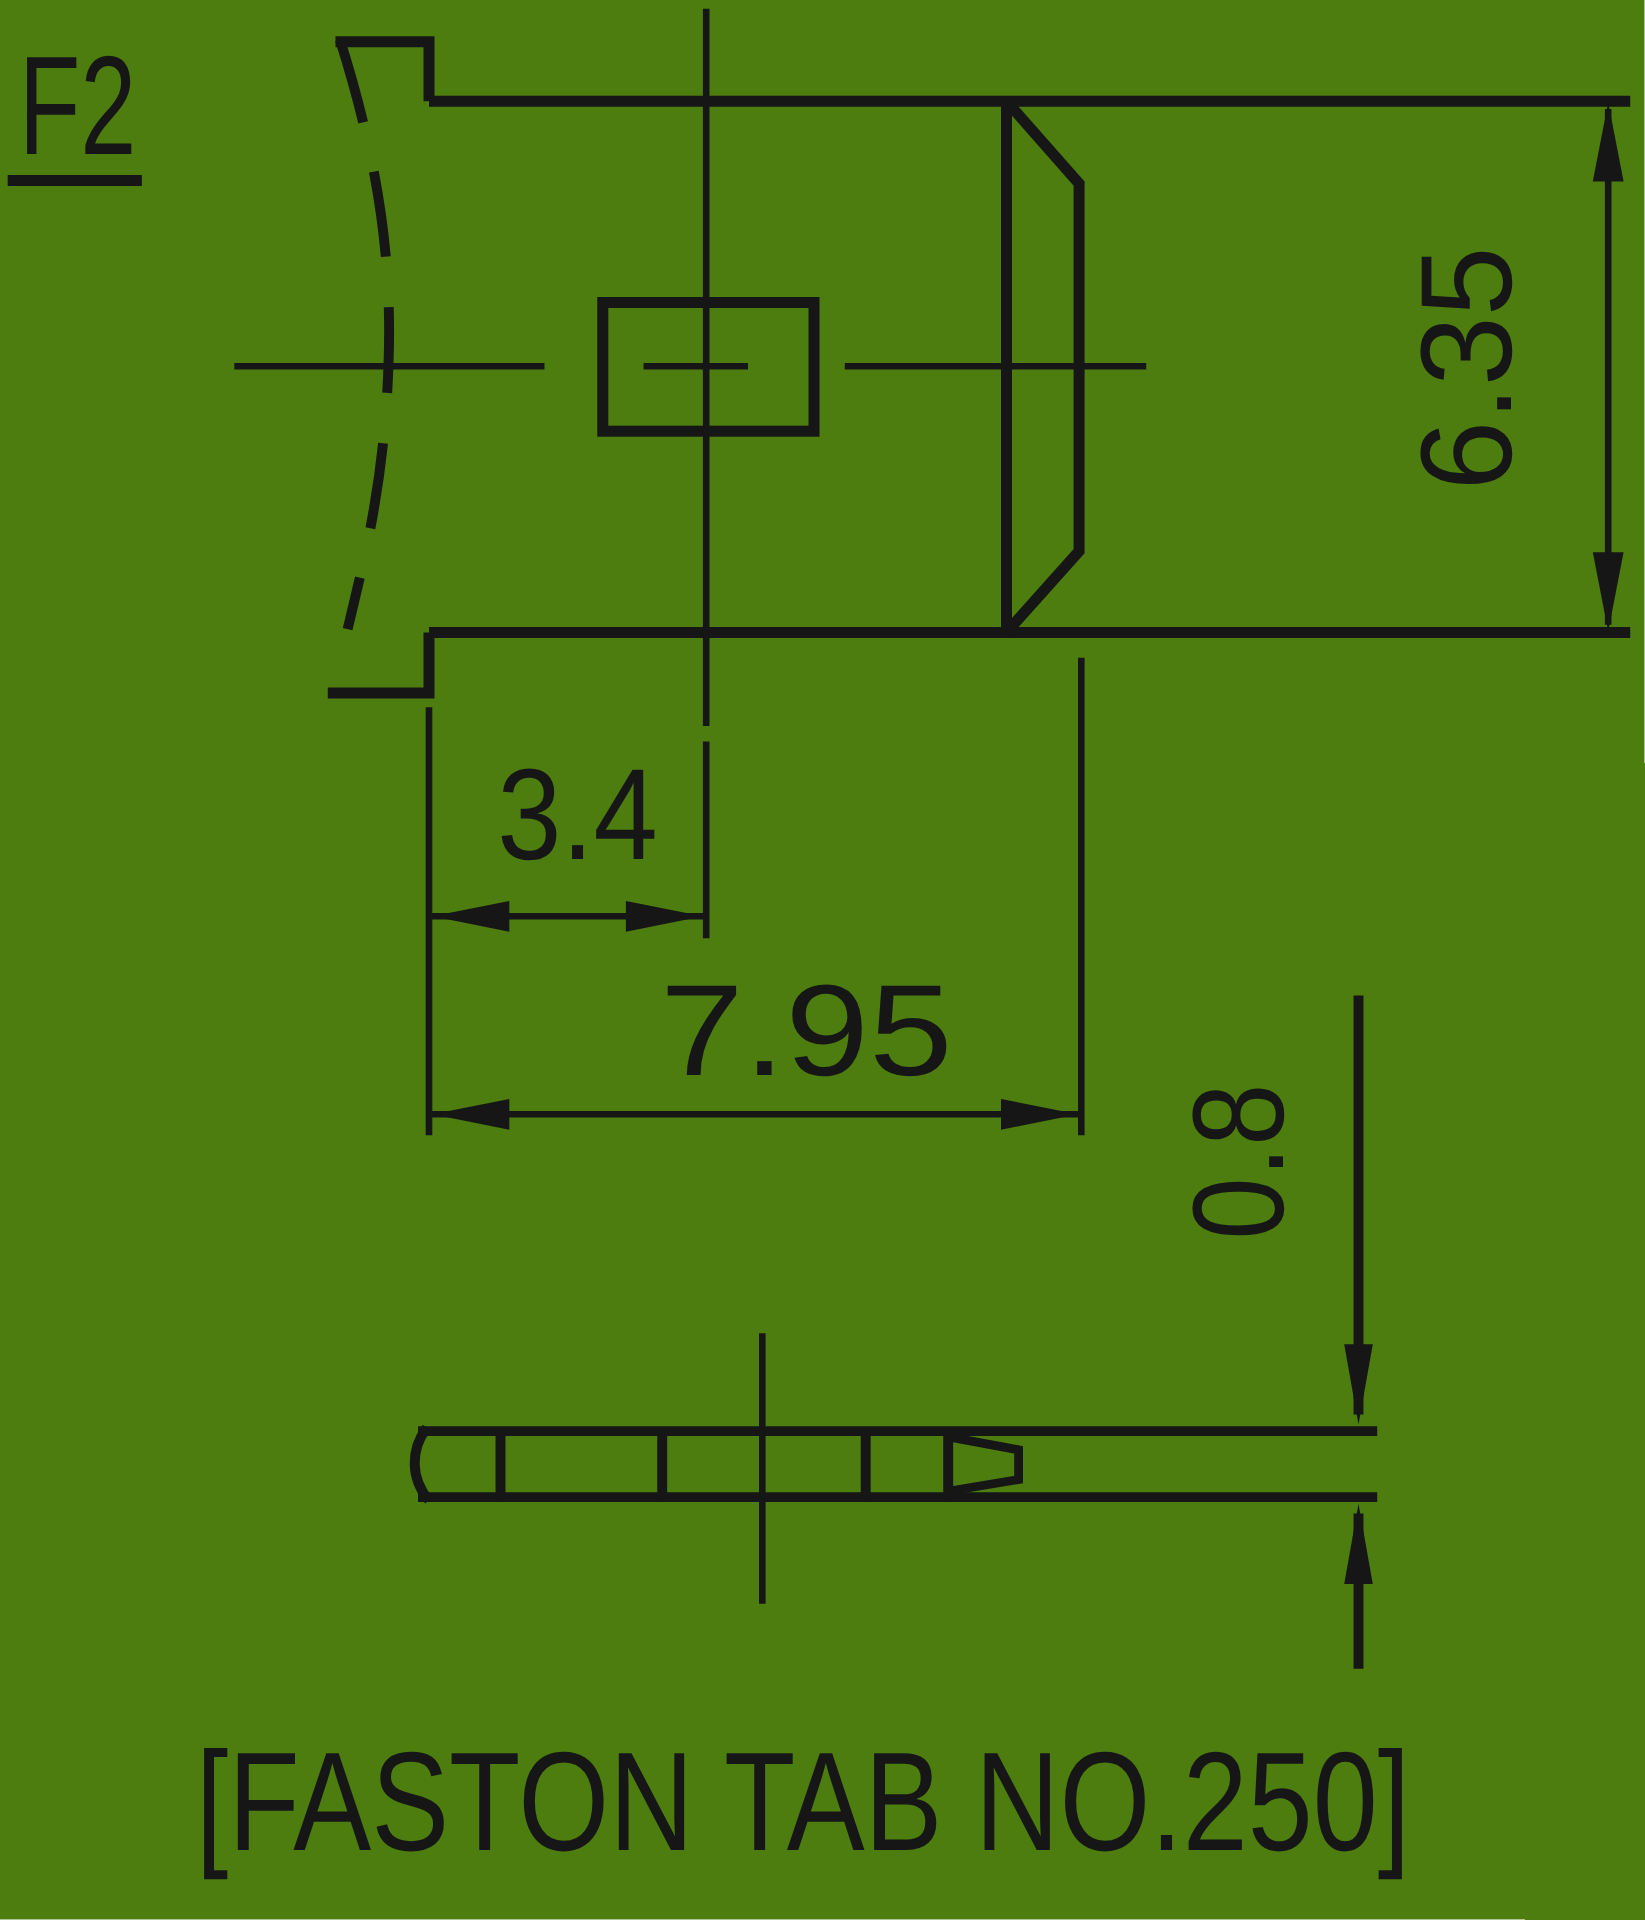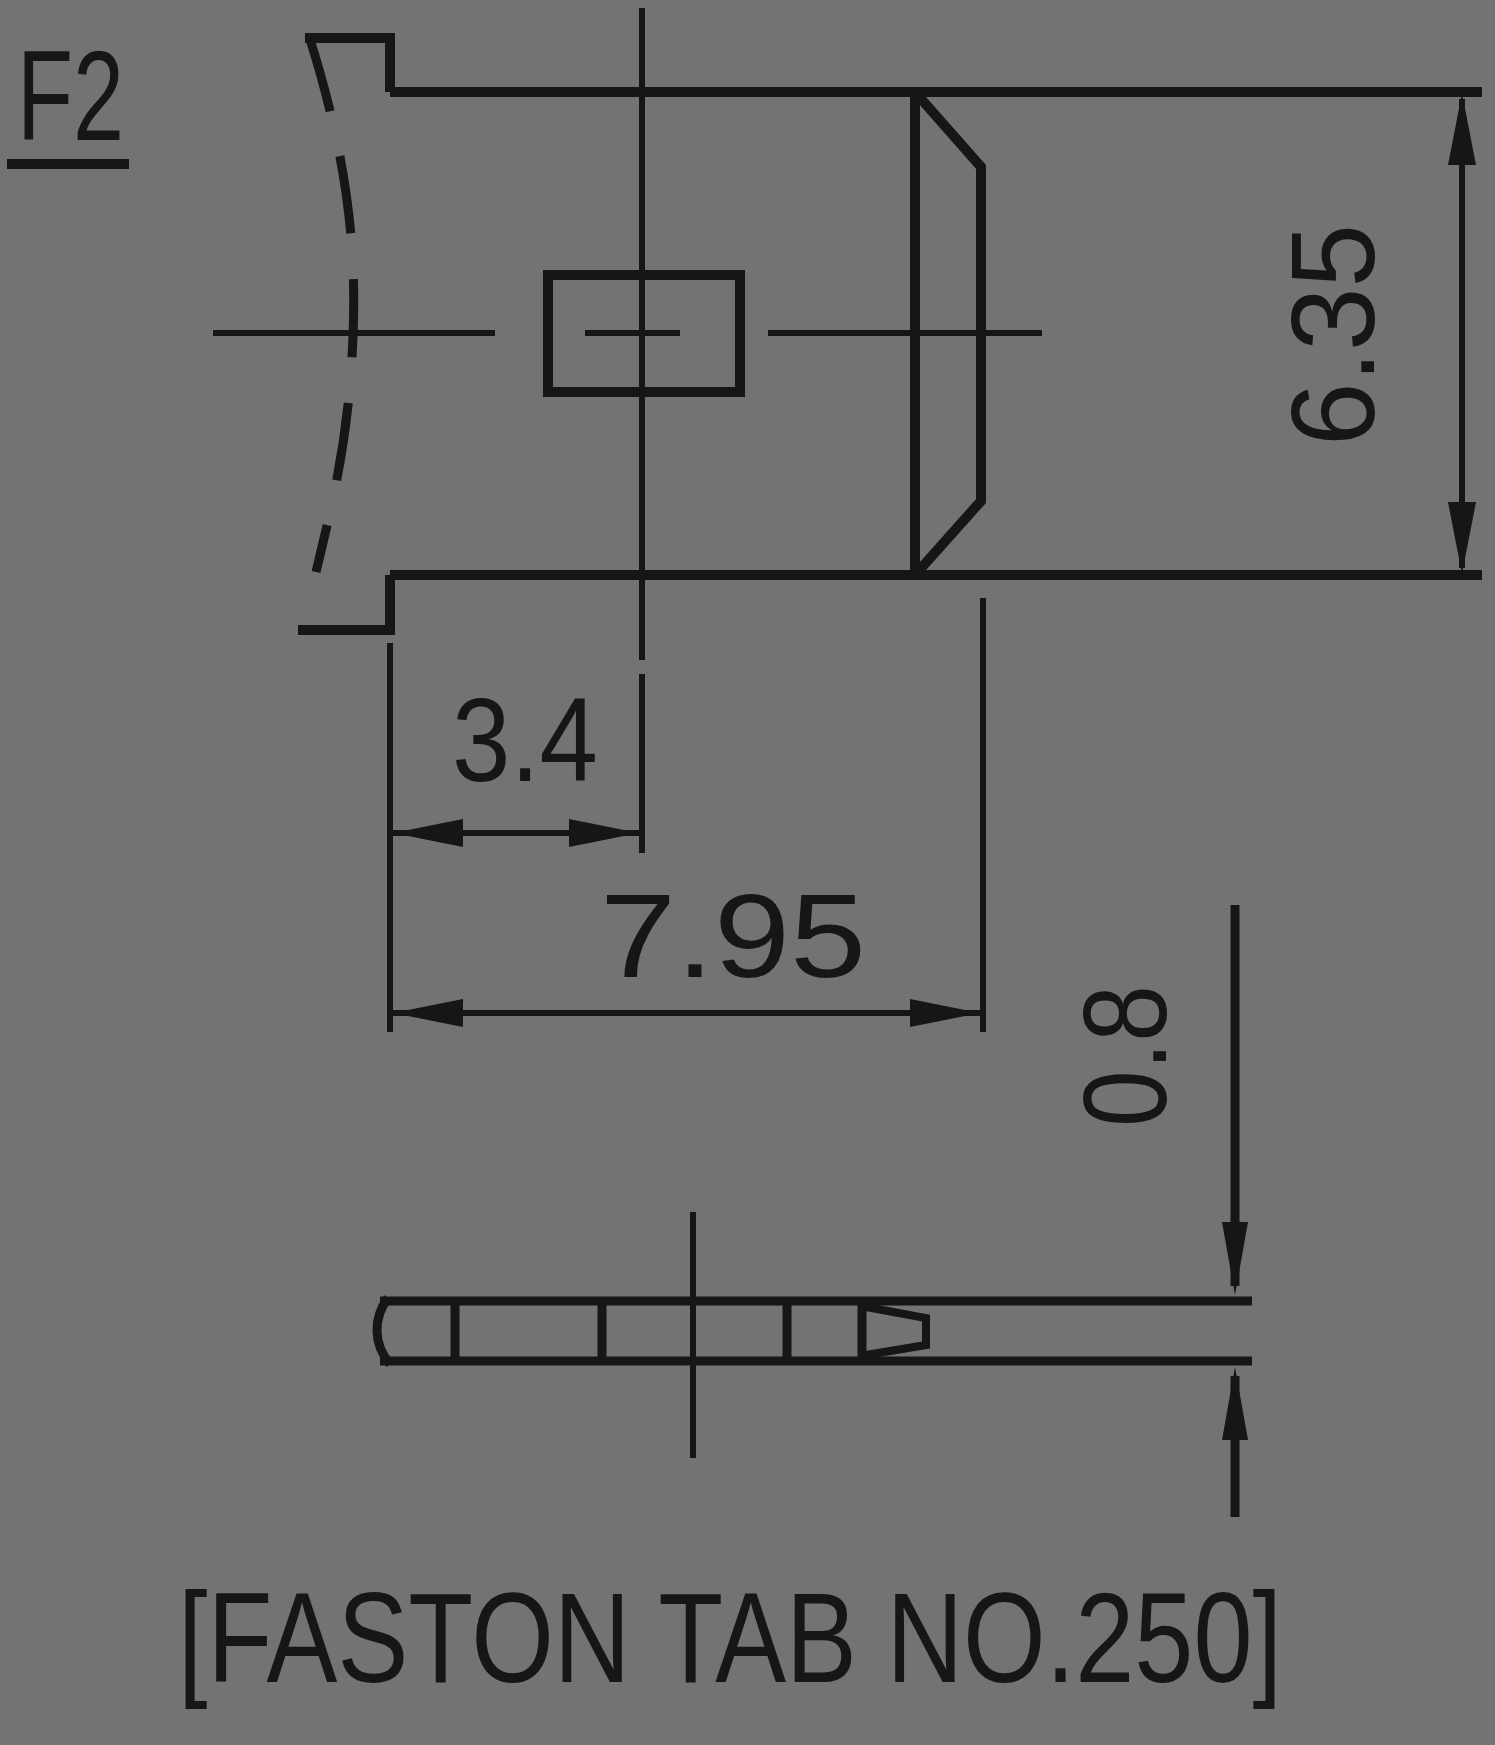--- a/index.html
+++ b/index.html
@@ -4,21 +4,21 @@
 <style>
   html, body {
     margin: 0;
     padding: 0;
     background: #ffffff;
   }
   .page {
     position: relative;
     width: 1495px;
     height: 1745px;
-    background: #737373;
+    background: #4d7c0f;
     overflow: hidden;
     font-family: "Liberation Sans", sans-serif;
   }
   svg.drawing {
     display: block;
     width: 1495px;
     height: 1745px;
   }
   
   .outline   { stroke: #161616; stroke-width: 10; fill: none; stroke-linejoin: miter; }

